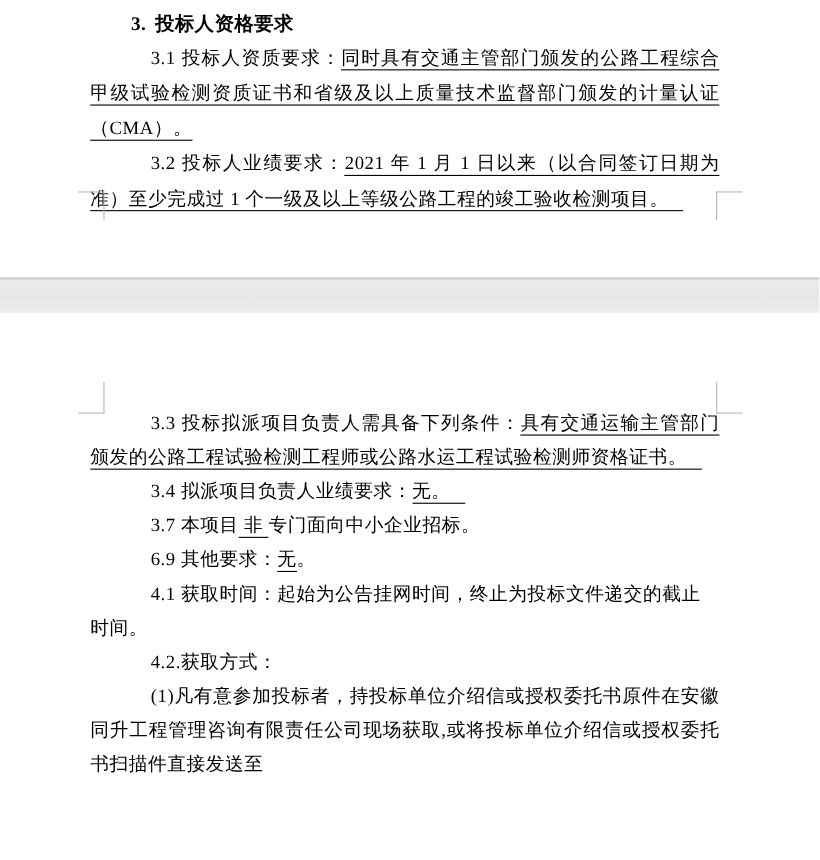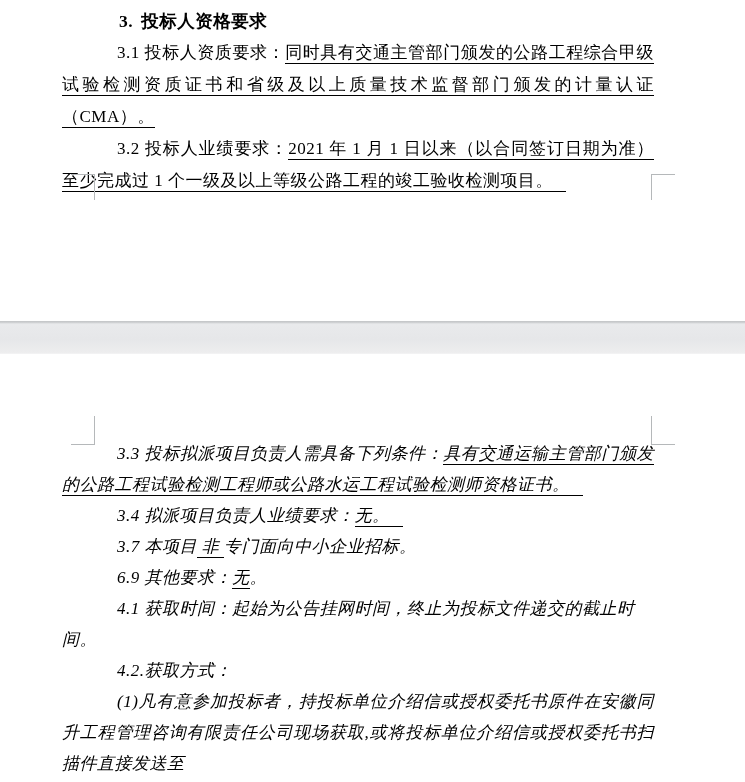--- a/index.html
+++ b/index.html
@@ -8,43 +8,43 @@
     background: #ffffff;
     width: 745px;
     height: 782px;
     overflow: hidden;
     font-family: "Liberation Serif", "DejaVu Serif", serif;
     color: #000000;
   }
   .doc-view { position: relative; width: 745px; height: 782px; }
 
   .page { position: relative; width: 745px; background: #ffffff; overflow: hidden; }
-  .page-1 { height: 321px; }
-  .page-2 { height: 482px; font-style: italic; }
+  .page-1 { height: 252px; }
+  .page-2 { height: 482px; }
 
   .page-separator {
     width: 745px;
     height: 33px;
     background: linear-gradient(#c6c8ca 0px, #c6c8ca 1px, #e9eaec 3px, #e6e7e9 55%, #ededee 95%, #f4f4f5 100%);
   }
 
   .text-col {
     margin-left: 62px;
     width: 592px;
     font-size: 17px;
     letter-spacing: 0.5px;
   }
   .page-1 .text-col { padding-top: 5px; }
   .page-2 .text-col { padding-top: 84px; }
 
   p { margin: 0; }
   .page-1 p { line-height: 32px; }
   .page-2 p { line-height: 31px; }
 
-  .para { text-indent: 55px; }
+  .para { text-indent: 55px; margin-left: 20px; }
   .justify { text-align: justify; text-justify: inter-ideograph; }
 
   .heading { font-weight: bold; text-indent: 57px; font-size: 17.5px; }
   .hnum { padding-right: 8px; }
 
   
   .u { border-bottom: 1px solid #000; padding-bottom: 1px; }
   .u-ext { padding-right: 13px; }
 
   

